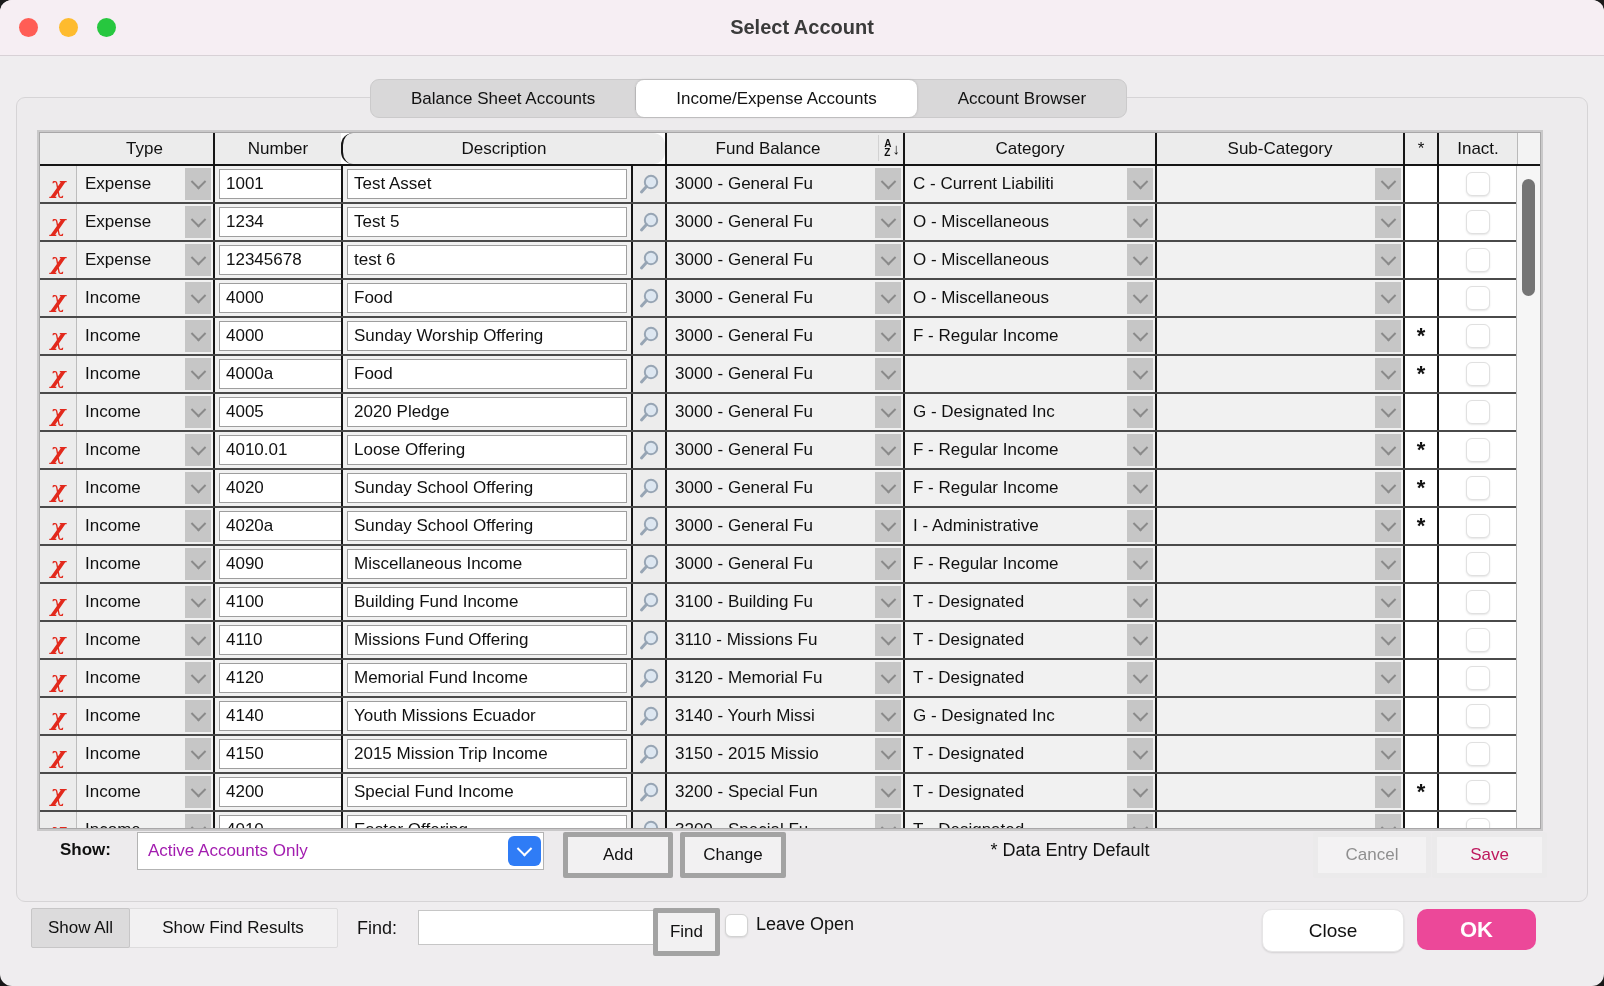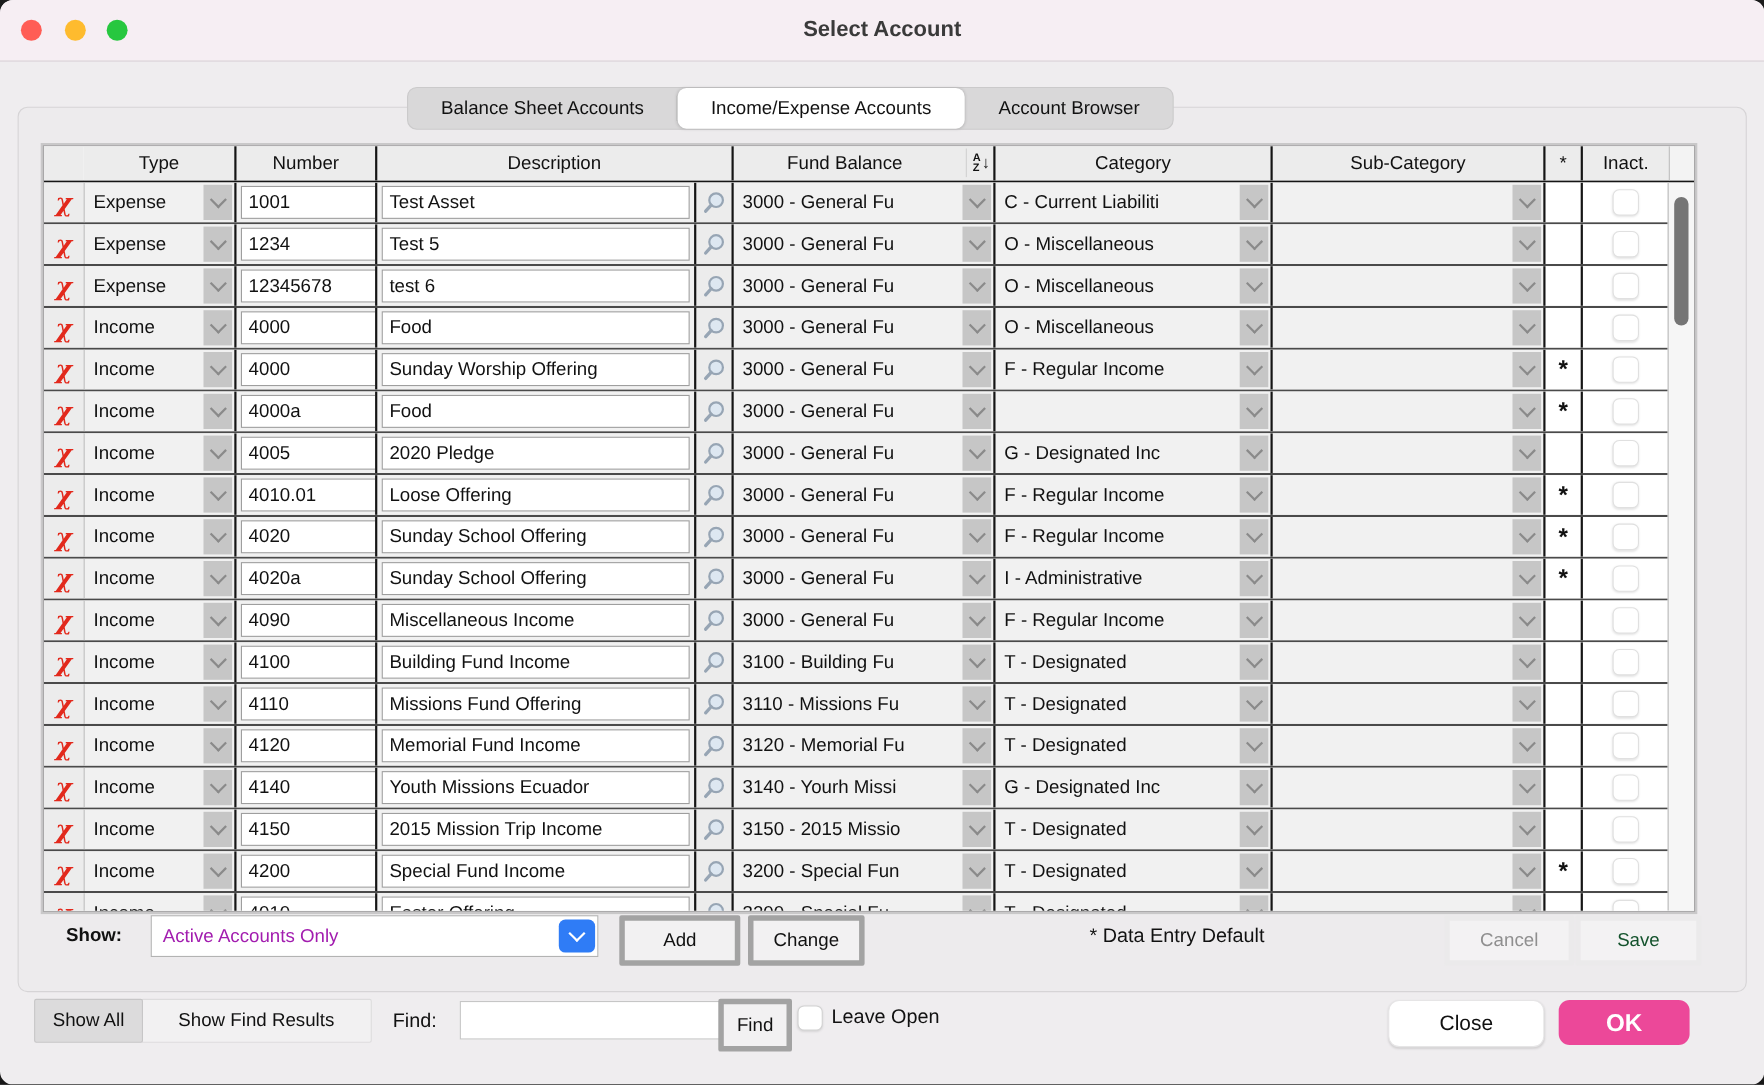--- a/index.html
+++ b/index.html
@@ -7,30 +7,30 @@
   
   #titlebar{position:absolute;left:0;top:0;width:100%;height:55px;background:#f6eef3;border-bottom:1px solid #d8d1d6;}
   .tl{position:absolute;top:18px;width:19px;height:19px;border-radius:50%;}
   #tl-close{left:19px;background:#ff5d55;}
   #tl-min{left:59px;background:#febb2e;}
   #tl-zoom{left:97px;background:#27c73f;}
   #title{position:absolute;left:0;top:0;width:100%;height:55px;line-height:55px;text-align:center;font-size:20px;font-weight:bold;color:#3a3a3a;}
   
   #panel{position:absolute;left:16px;top:97px;width:1570px;height:803px;background:#edebed;border:1px solid #d6d4d6;border-radius:9px;}
   #tabs{position:absolute;left:370px;top:79px;height:37px;background:#d9d8d9;border:1px solid #cbcacb;border-radius:9px;display:flex;align-items:stretch;z-index:5;}
-  .tab{padding:0 30px;display:flex;align-items:center;font-size:17px;color:#111;border-radius:8px;white-space:nowrap;}
+  .tab{padding:0 40px;display:flex;align-items:center;font-size:17px;color:#111;border-radius:8px;white-space:nowrap;}
   .tab.selected{background:#ffffff;box-shadow:0 0 3px rgba(0,0,0,.18);}
   .tab-sep{width:1px;background:#c4c3c4;margin:7px 0;}
   
   #table{position:absolute;left:40px;top:133px;width:1500px;height:695px;background:#fff;box-shadow:0 0 0 1px #a8a7a8, 0 0 0 3px #c9c8c9;}
   .tgrid{display:grid;grid-template-columns:36px 137px 128px 290px 34px 238px 252px 248px 34px 80px 23px;}
   #thead{height:31px;border-bottom:2px solid #151515;}
   .hcell{background:#ececec;font-size:17px;color:#111;display:flex;align-items:center;justify-content:center;overflow:hidden;white-space:nowrap;position:relative;}
   .hcell.bl{border-left:2px solid #151515;}
-  #h-desc{grid-column:span 2;}
+  #h-desc{grid-column:span 2;border-radius:12px;}
   #h-scroll{background:#f3f3f3;border-left:1px solid #b9b9b9;}
   #sorticon{position:absolute;right:3px;top:2px;display:flex;align-items:center;border-left:1px solid #d2d2d2;padding-left:5px;height:26px;}
   #sorticon .az{display:flex;flex-direction:column;font-size:10px;font-weight:bold;line-height:9px;color:#111;}
   #sorticon .arr{font-size:15px;color:#111;margin-left:1px;font-weight:bold;}
   #tbody{position:relative;height:662px;overflow:hidden;background:#e9e9e9;}
   .trow{height:36px;border-bottom:2px solid #4a4a4a;background:#f1f1f1;}
   .cell{position:relative;display:flex;align-items:center;overflow:hidden;background:#f1f1f1;}
   .cell.bl{border-left:2px solid #151515;}
   .c-del{justify-content:center;background:#ececec;border-left:none;}
   .delx{color:#e2291c;font-size:23px;font-weight:bold;font-style:italic;font-family:"DejaVu Serif",serif;line-height:1;}
@@ -49,21 +49,21 @@
   .flat-btn{position:absolute;height:36px;background:#f2f1f2;border:5px solid #a3a3a3;border-radius:2px;font-size:17px;color:#111;display:flex;align-items:center;justify-content:center;}
   #show-label{position:absolute;left:60px;top:840px;font-size:17px;color:#111;font-weight:bold;}
   #show-dd{position:absolute;left:137px;top:832px;width:405px;height:36px;background:#fff;border:1px solid #b3b3b3;display:flex;align-items:center;}
   #show-dd .val{flex:1;font-size:17px;padding-left:10px;color:#a21caf;}
   #show-dd .bluebtn{width:33px;height:30px;margin-right:2px;border-radius:6px;background:#2f7cf6;display:flex;align-items:center;justify-content:center;}
   #show-dd .bluebtn .chev{border-color:#fff;}
   #add-btn{left:563px;top:832px;width:100px;}
   #change-btn{left:680px;top:832px;width:96px;}
   #entry-note{position:absolute;left:870px;top:840px;width:400px;text-align:center;font-size:18px;color:#111;}
   #cancel-btn{left:1313px;top:832px;width:108px;color:#8f8f8f;background:#f3f2f3;border-color:#ebeaeb;}
-  #save-btn{left:1432px;top:832px;width:105px;color:#14532d;background:#f3f2f3;border-color:#ebeaeb;}
+  #save-btn{left:1432px;top:832px;width:105px;color:#be185d;background:#f3f2f3;border-color:#ebeaeb;}
   
   #showall-btn{left:31px;top:908px;width:97px;height:38px;background:#dcdbdc;border:1px solid #c7c6c7;z-index:2;}
   #showfind-btn{left:128px;top:908px;width:208px;height:38px;border:1px solid #dddcdd;}
   #find-label{position:absolute;left:357px;top:918px;font-size:18px;color:#111;}
   #find-input{position:absolute;left:418px;top:910px;width:232px;height:33px;border:1px solid #c6c6c6;background:#fff;font-size:17px;font-family:inherit;padding:0 8px;outline:none;}
   #find-btn{left:653px;top:908px;width:57px;height:38px;}
   #leaveopen{position:absolute;left:725px;top:914px;display:flex;align-items:flex-start;gap:8px;}
   #leaveopen .chk{width:21px;height:21px;border-radius:6px;border:1px solid #d2d2d2;}
   #leaveopen span.lbl{font-size:18px;color:#111;}
   #close-btn{position:absolute;left:1262px;top:909px;width:140px;height:41px;background:#ffffff;border:1px solid #e6e5e6;border-radius:10px;font-size:19px;color:#111;display:flex;align-items:center;justify-content:center;box-shadow:0 1px 2px rgba(0,0,0,.12);}

